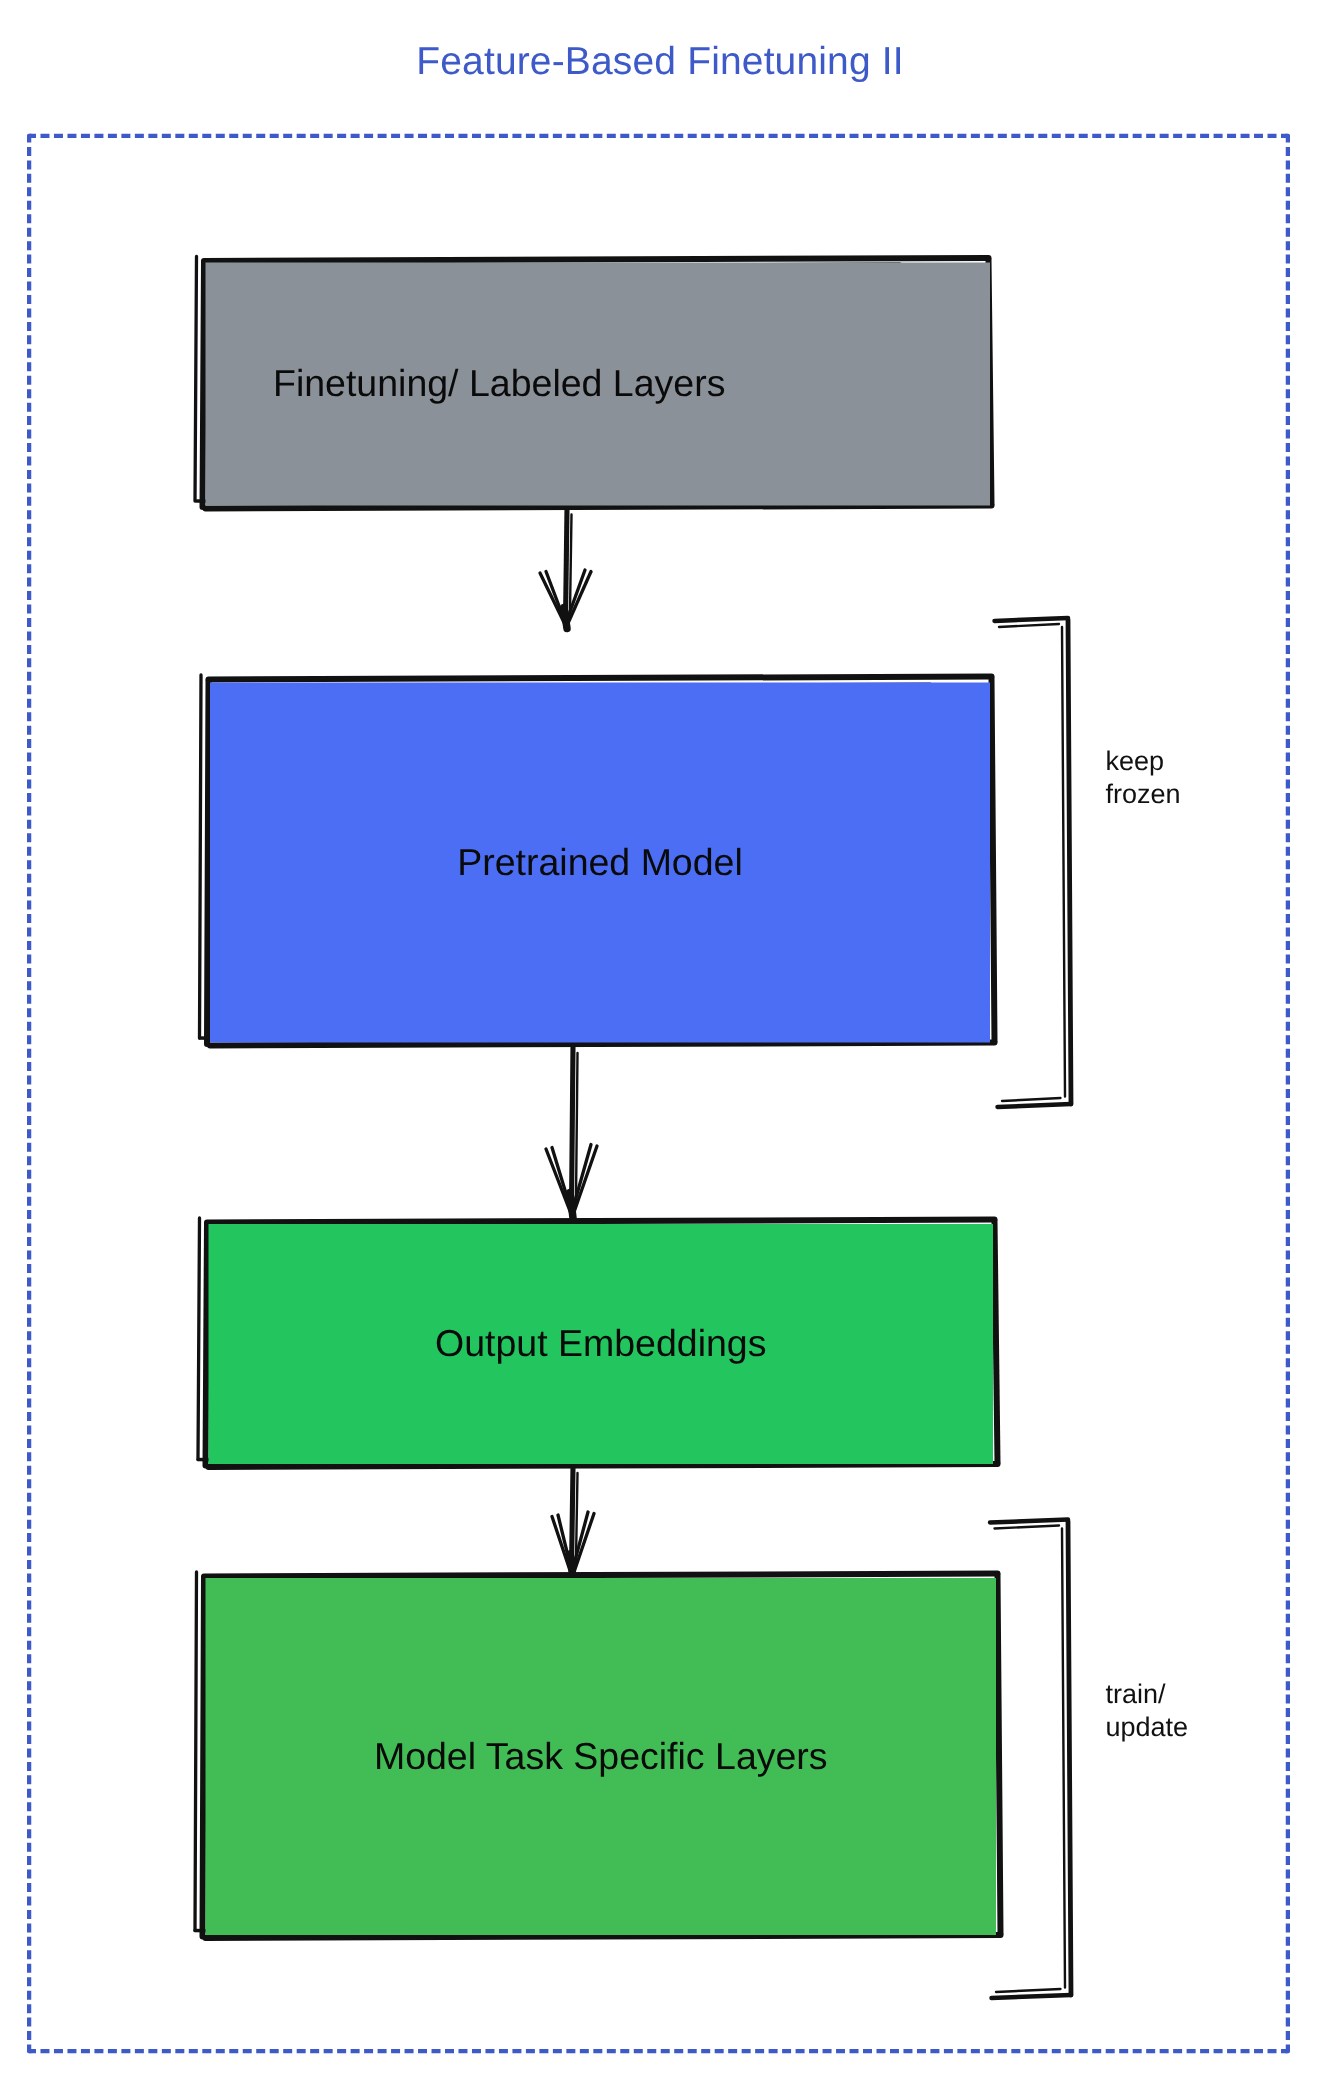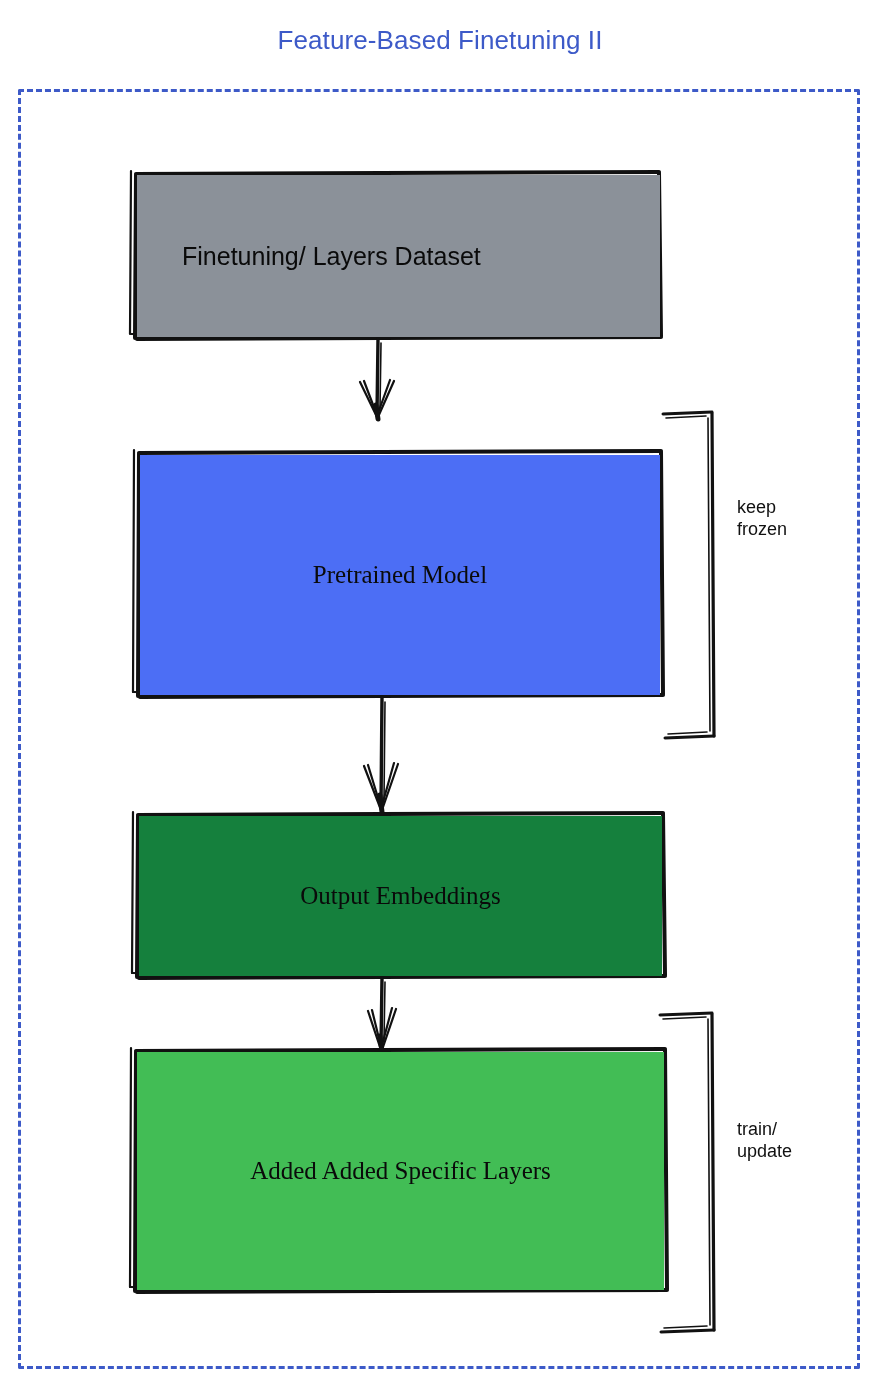--- a/index.html
+++ b/index.html
@@ -58,34 +58,34 @@
     display: flex;
     align-items: center;
   }
   .node-label {
     width: 100%;
     font-size: 25px;
     color: #0a0a0a;
     line-height: 1.15;
     white-space: nowrap;
   }
-  .node-label.center { text-align: center; font-family: Liberation Serif, serif; }
+  .node-label.center { text-align: center; }
   .node-label.left   { text-align: left; padding-left: 45px; }
 
   #node-dataset {
     left: 137px; top: 175px; width: 523px; height: 162px;
     background: #8b9199;
   }
   #node-pretrained {
     left: 140px; top: 455px; width: 520px; height: 240px;
     background: #4c6ef5;
   }
   #node-embeddings {
     left: 139px; top: 816px; width: 523px; height: 160px;
-    background: #15803d;
+    background: #22c55e;
   }
   #node-layers {
     left: 137px; top: 1052px; width: 527px; height: 238px;
     background: #42bd55;
   }
 
   
   .bracket-label {
     position: absolute;
     font-size: 18px;
@@ -202,33 +202,33 @@
       <path d="M660,1015 L712,1013" stroke-width="3"></path>
       <path d="M663,1019 L706,1017" stroke-width="1.6"></path>
       <path d="M712,1014 L714,1330" stroke-width="3.2"></path>
       <path d="M708,1019 L710,1325" stroke-width="1.6"></path>
       <path d="M714,1330 L661,1332" stroke-width="3"></path>
       <path d="M707,1326 L664,1328" stroke-width="1.6"></path>
     </g>
   </svg>
 
   <div class="node" id="node-dataset">
-    <div class="node-label left">Finetuning/ Layers Dataset</div>
+    <div class="node-label left">Finetuning/ Labeled Layers</div>
   </div>
 
   <div class="node" id="node-pretrained">
     <div class="node-label center">Pretrained Model</div>
   </div>
 
   <div class="node" id="node-embeddings">
     <div class="node-label center">Output Embeddings</div>
   </div>
 
   <div class="node" id="node-layers">
-    <div class="node-label center">Added Added Specific Layers</div>
+    <div class="node-label center">Model Task Specific Layers</div>
   </div>
 
   <div class="bracket-label" id="label-keep-frozen">keep
 frozen</div>
 
   <div class="bracket-label" id="label-train-update">train/
 update</div>
 
 </div>
 

